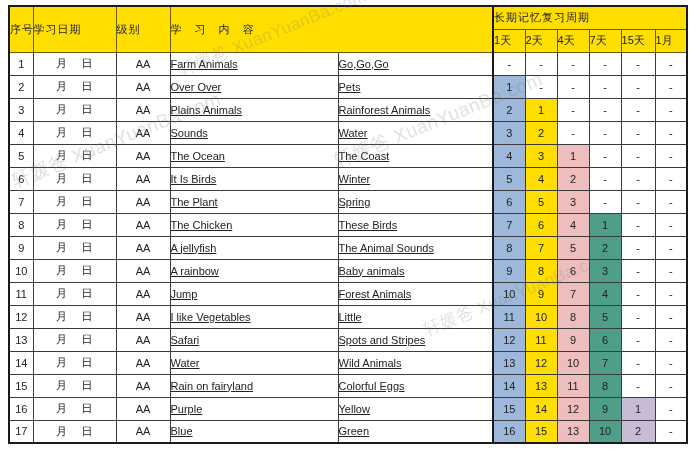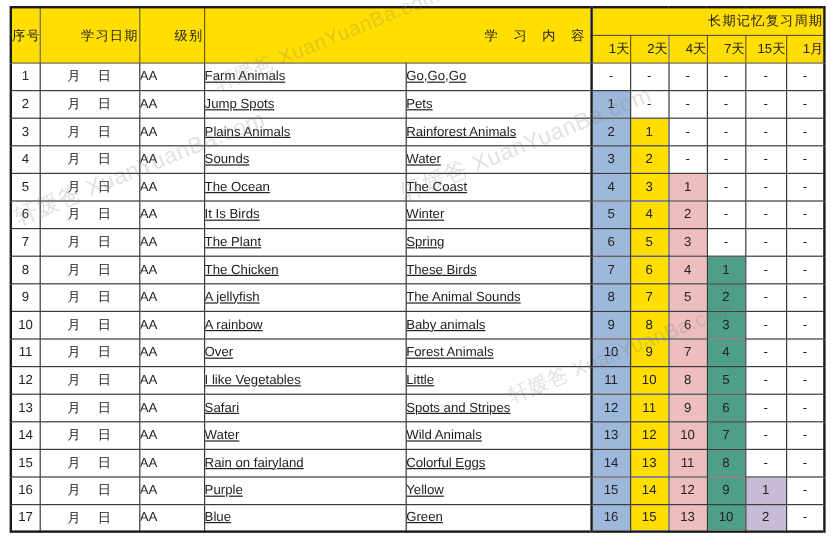--- a/index.html
+++ b/index.html
@@ -66,21 +66,21 @@
     overflow: hidden;
     white-space: nowrap;
   }
 
   
   table.grid { border: 2px solid #1a1a1a; }
 
   
   .hdr {
     background: #FFDE00;
-    text-align: right;
+    text-align: left;
     font-weight: bold;
     font-size: 11.5px;
     color: #1c1c1c;
     letter-spacing: 1px;
     border: 1px solid #6b5b00 !important;
   }
   .hdr-tall { height: 48px; margin-top: 24px; }
   .hdr-top  { height: 24px; }
   .hdr-sub  { height: 24px; font-size: 11px; letter-spacing: 0px; margin-left: 12px; }
   .hdr-wide { letter-spacing: 5px; }
@@ -91,21 +91,21 @@
     font-weight: bold;
     font-size: 11px;
   }
   .c-date {
     text-align: center;
     padding-right: 10px;
     font-size: 11px;
     letter-spacing: 0.5px;
   }
   .c-date .mo { margin-right: 14px; }
-  .c-level { font-size: 11px; }
+  .c-level { text-align: center; font-size: 11px; }
   .c-text  { text-align: left; padding-left: 5px; font-size: 11px; text-decoration: underline; }
   .c-num   { text-align: center; font-size: 11px; }
   .c-dash  { text-align: center; font-size: 11px; color: #444; }
 
   
   .sep-l { border-left: 2px solid #1a1a1a !important; }
   .sep-r { border-right: 2px solid #1a1a1a !important; }
 
   
   .f-d1  { background: #9DB8DA; }
@@ -164,21 +164,21 @@
           <td class="c-dash f-none">-</td>
           <td class="c-dash f-none">-</td>
           <td class="c-dash f-none">-</td>
           <td class="c-dash f-none">-</td>
           <td class="c-dash f-none sep-r">-</td>
         </tr>
         <tr>
           <td class="c-no sep-l">2</td>
           <td class="c-date"><span class="mo">月</span><span>日</span></td>
           <td class="c-level">AA</td>
-          <td class="c-text">Jump Spots</td>
+          <td class="c-text">Over Over</td>
           <td class="c-text sep-r">Pets</td>
           <td class="c-num f-d1">1</td>
           <td class="c-dash f-none">-</td>
           <td class="c-dash f-none">-</td>
           <td class="c-dash f-none">-</td>
           <td class="c-dash f-none">-</td>
           <td class="c-dash f-none sep-r">-</td>
         </tr>
         <tr>
           <td class="c-no sep-l">3</td>
@@ -281,21 +281,21 @@
           <td class="c-num f-d2">8</td>
           <td class="c-num f-d4">6</td>
           <td class="c-num f-d7">3</td>
           <td class="c-dash f-none">-</td>
           <td class="c-dash f-none sep-r">-</td>
         </tr>
         <tr>
           <td class="c-no sep-l">11</td>
           <td class="c-date"><span class="mo">月</span><span>日</span></td>
           <td class="c-level">AA</td>
-          <td class="c-text">Over</td>
+          <td class="c-text">Jump</td>
           <td class="c-text sep-r">Forest Animals</td>
           <td class="c-num f-d1">10</td>
           <td class="c-num f-d2">9</td>
           <td class="c-num f-d4">7</td>
           <td class="c-num f-d7">4</td>
           <td class="c-dash f-none">-</td>
           <td class="c-dash f-none sep-r">-</td>
         </tr>
         <tr>
           <td class="c-no sep-l">12</td>

